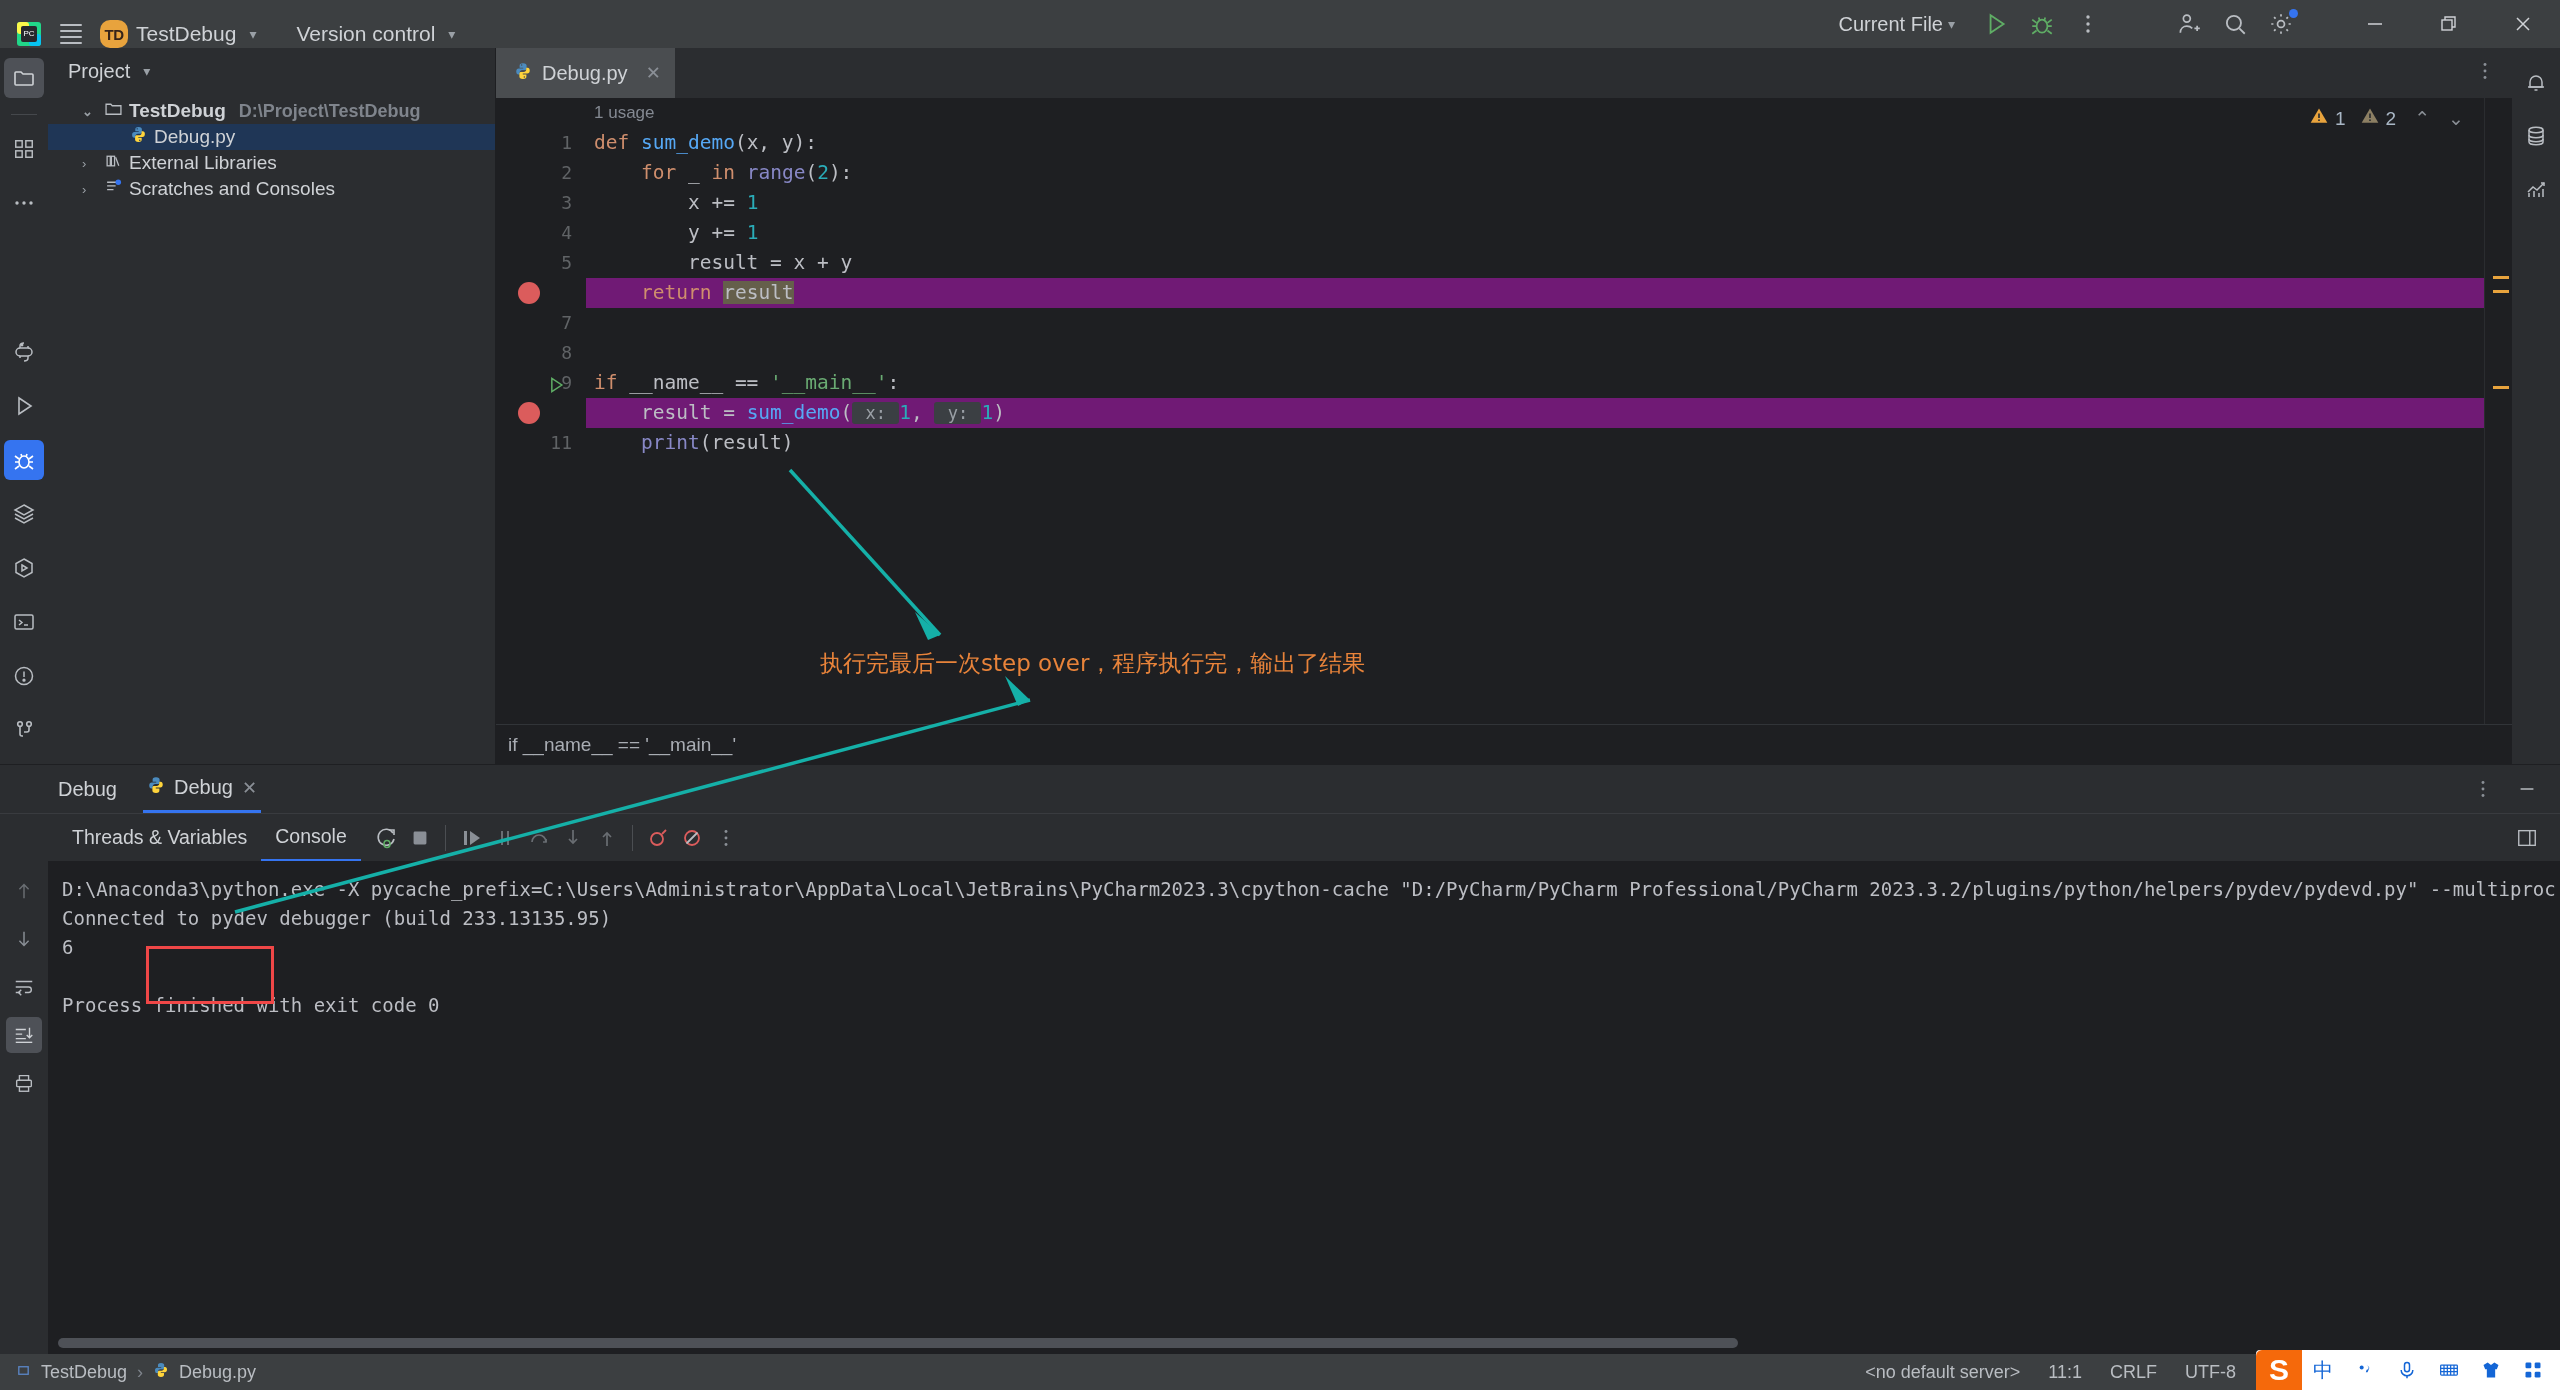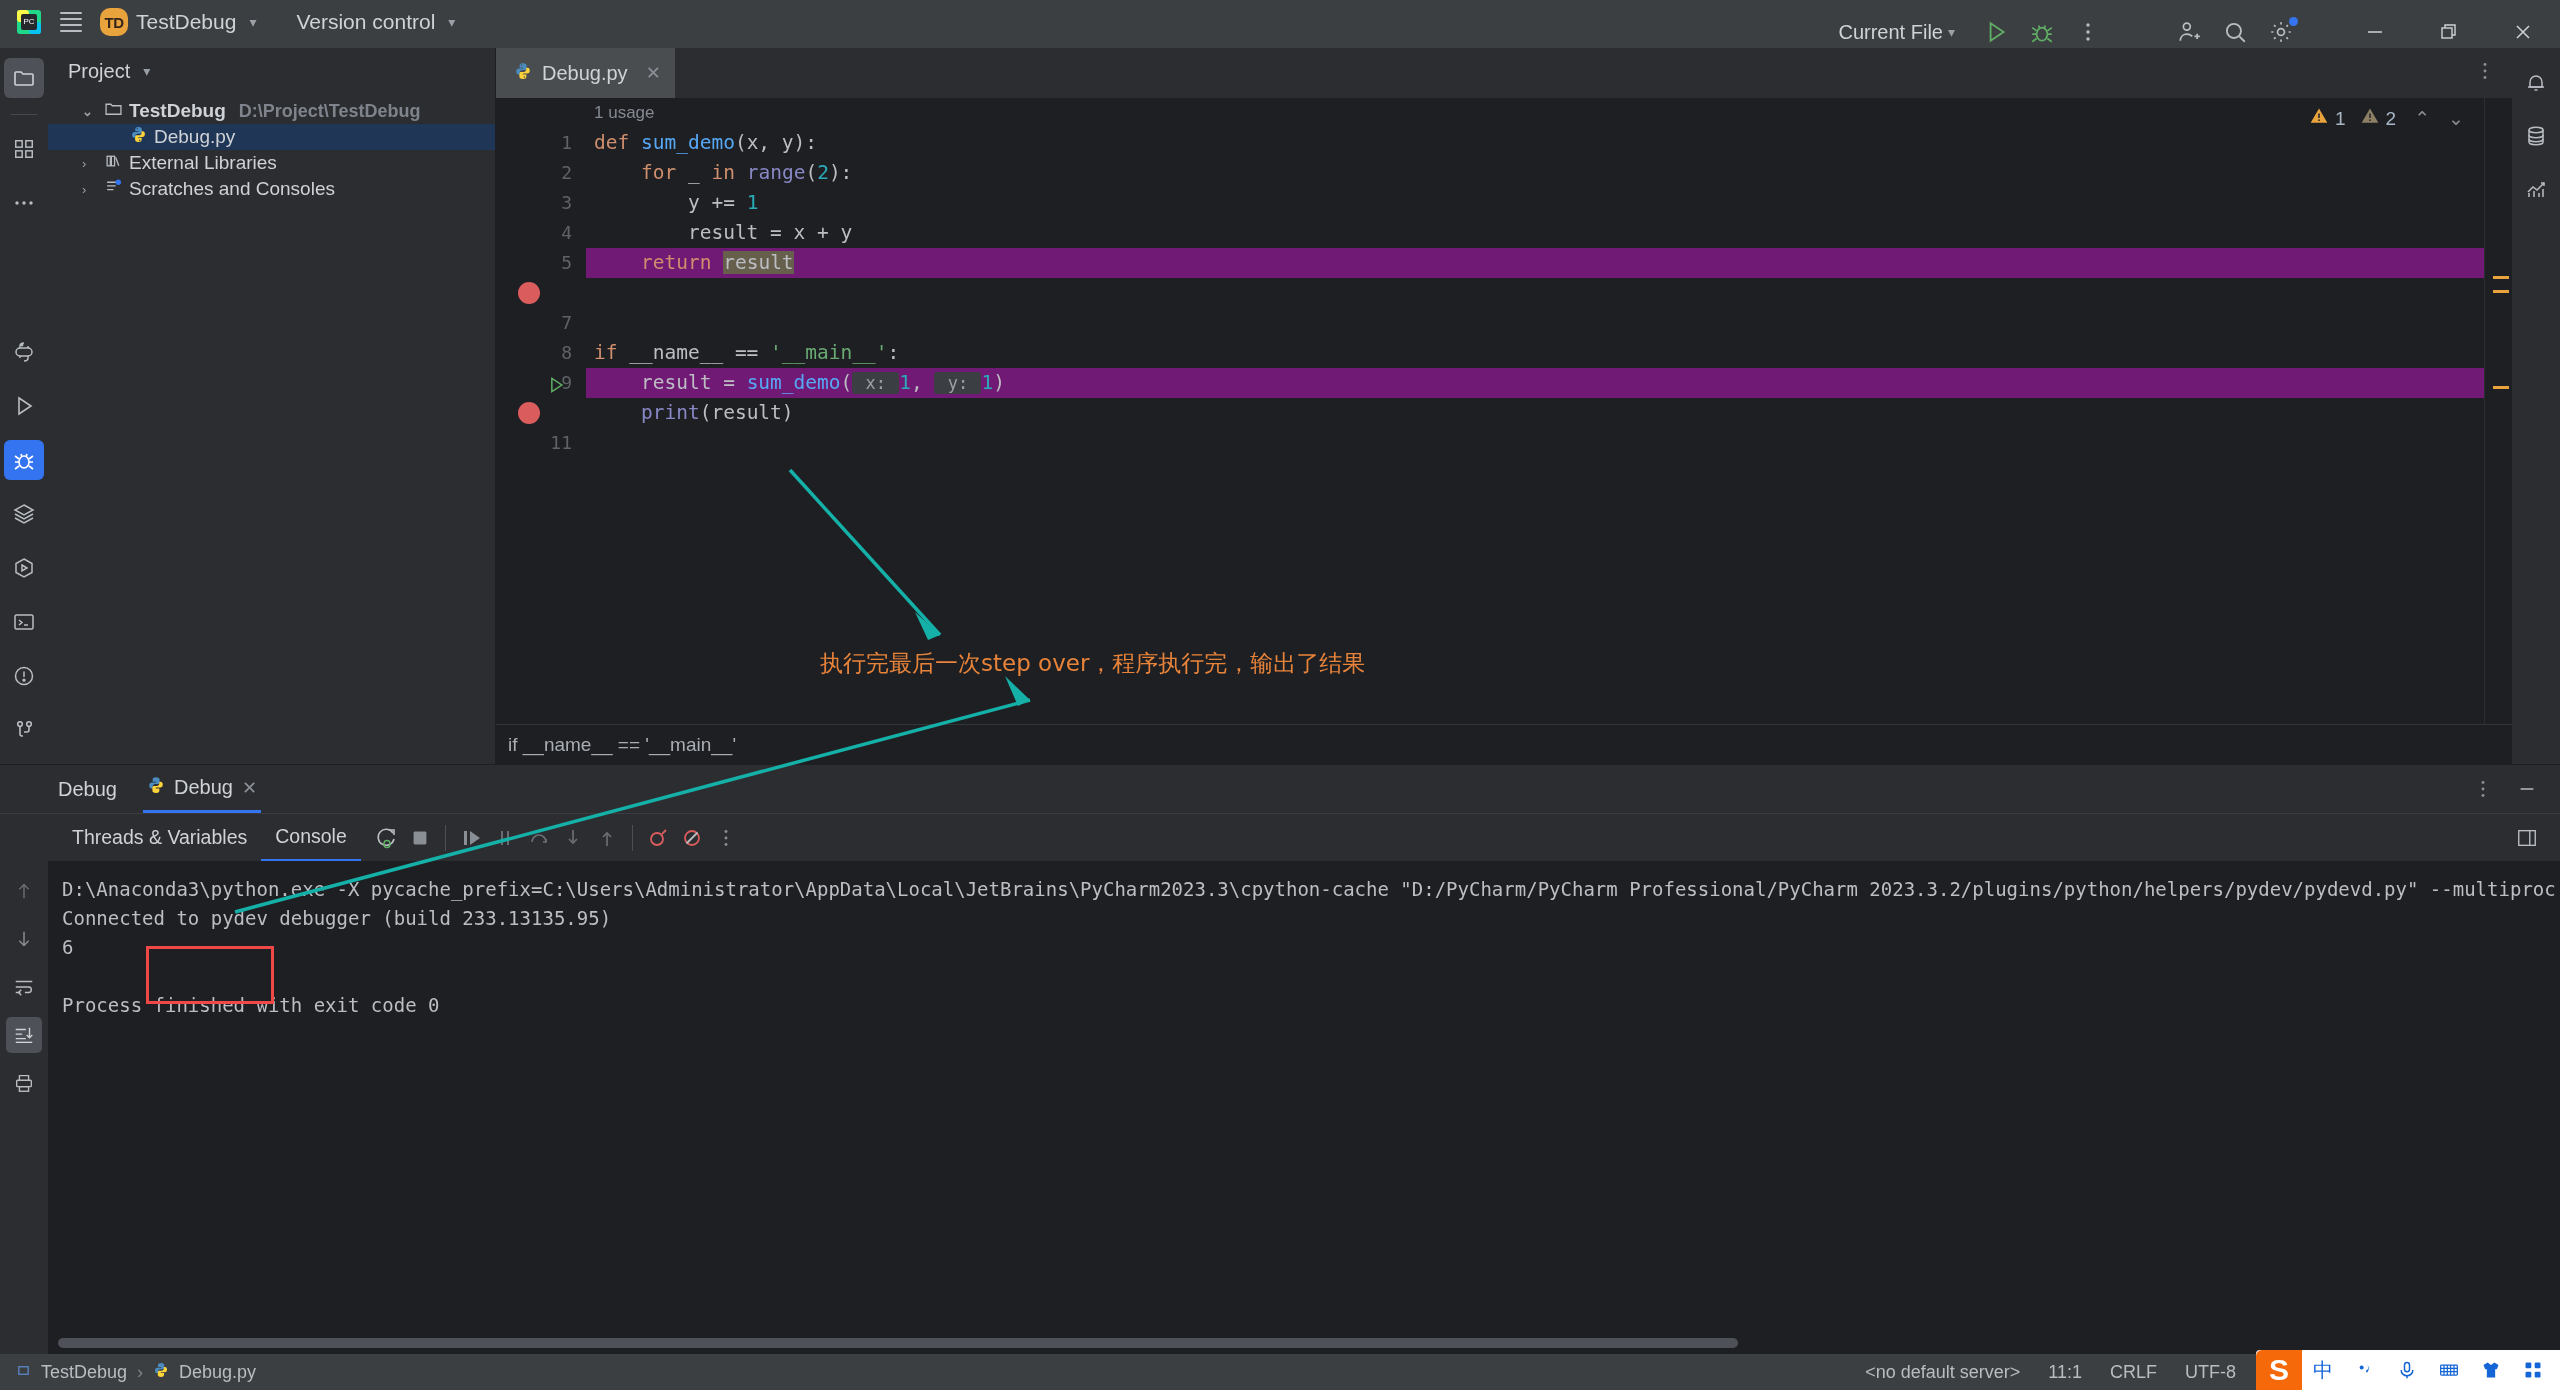--- a/index.html
+++ b/index.html
@@ -1,21 +1,21 @@
 <!DOCTYPE html>
 <html><head>
 <meta charset="utf-8">
 <style>
   * { box-sizing: border-box; margin:0; padding:0; }
   html,body{ width:2560px; height:1390px; overflow:hidden; background:#2b2d30;
     font-family:"Liberation Sans", sans-serif; color:#dfe1e5; }
   .app { position:relative; width:2560px; height:1390px; display:flex; flex-direction:column; }
 
   
-  .titlebar{ height:48px; background:#3c3f41; display:flex; align-items:flex-start;
+  .titlebar{ height:48px; background:#3c3f41; display:flex; align-items:flex-end;
     padding:8px 0 0 10px; flex:0 0 48px; }
   .tb-left{ display:flex; align-items:center; gap:16px; }
   .logo{ width:26px;height:26px; position:relative; margin-left:6px;}
   .hamb{ width:26px;height:26px; display:flex;flex-direction:column;justify-content:center;gap:4px;
     padding:0 2px; cursor:pointer;}
   .hamb i{ display:block;height:2px;background:#b9bdc2;border-radius:1px;}
   .proj-badge{ width:28px;height:28px;border-radius:10px;background:#e8a33d;color:#35241a;
     font-size:15px;font-weight:bold;display:flex;align-items:center;justify-content:center;letter-spacing:-0.5px;}
   .tb-txt{ font-size:21px;color:#cfd2d6; }
   .chev{ font-size:14px;color:#9aa0a6; margin-left:5px;}
@@ -400,20 +400,21 @@
               </svg></div>
             <div class="lnum" style="top: 300px;"></div>
             <div class="bp" style="top: 304px;"></div>
             <div class="lnum" style="top: 330px;">11</div>
           </div>
         <div class="codearea" id="codearea">
           <div class="usage">1 usage</div>
           <div id="codelines">
               <div class="codeline"><span class="kw">def </span><span class="fn">sum_demo</span><span class="def">(x, y):</span></div>
               <div class="codeline"><span class="def">    </span><span class="kw">for</span><span class="def"> _ </span><span class="kw">in</span><span class="def"> </span><span class="builtin">range</span><span class="def">(</span><span class="num">2</span><span class="def">):</span></div>
+              <div class="codeline"><span class="def">        x += </span><span class="num">1</span></div>
               <div class="codeline"><span class="def">        y += </span><span class="num">1</span></div>
               <div class="codeline"><span class="def">        result = x + y</span></div>
               <div class="codeline hl-red"><span class="def">    </span><span class="kw">return</span><span class="def"> </span><span class="sel-token">result</span></div>
               <div class="codeline"><span class="def"></span></div>
               <div class="codeline"><span class="def"></span></div>
               <div class="codeline"><span class="kw">if</span><span class="def"> __name__ == </span><span class="str">'__main__'</span><span class="def">:</span></div>
               <div class="codeline hl-red"><span class="def">    result = </span><span class="fn">sum_demo</span><span class="def">(</span><span class="hintchip"> x: </span><span class="num">1</span><span class="def">, </span><span class="hintchip"> y: </span><span class="num">1</span><span class="def">)</span></div>
               <div class="codeline"><span class="def">    </span><span class="builtin">print</span><span class="def">(result)</span></div>
             </div>
           <div class="warnbox">

